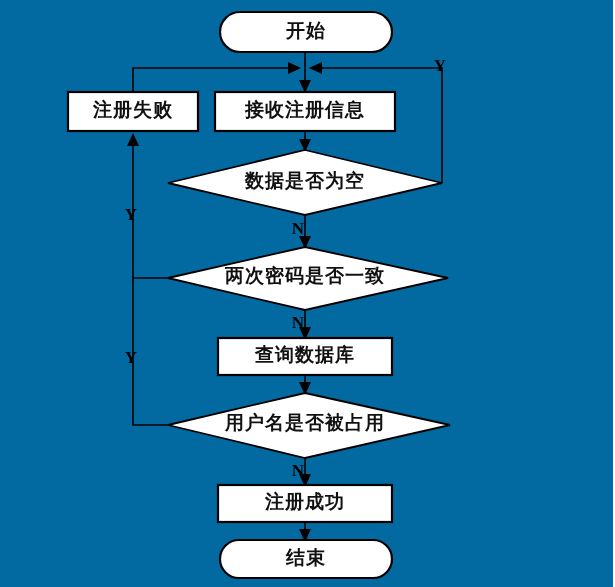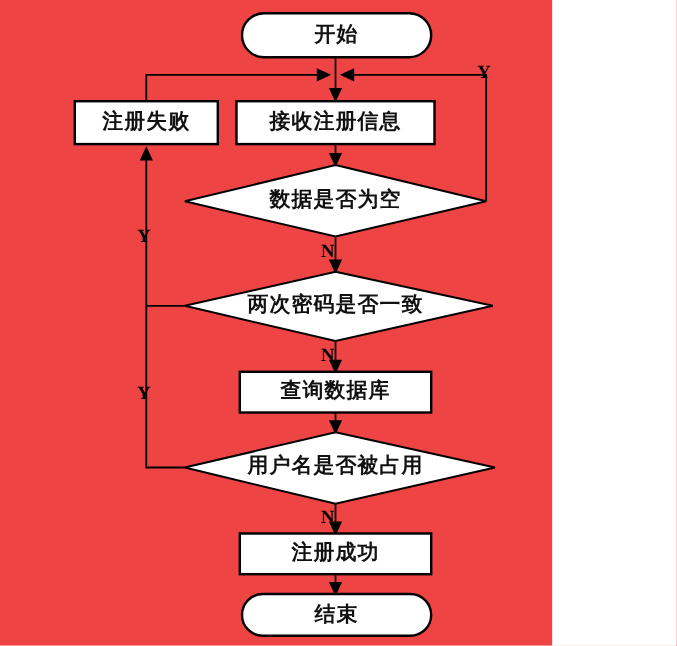--- a/index.html
+++ b/index.html
@@ -8,23 +8,23 @@
     background: #ffffff;
   }
   body {
     width: 615px;
     height: 587px;
     font-family: "Liberation Serif", "DejaVu Serif", serif;
     overflow: hidden;
   }
   #flowchart-root {
     position: relative;
-    width: 502px;
+    width: 613px;
     height: 587px;
-    background: #ef4444;
+    background: #0369a1;
   }
   svg#flow-svg {
     display: block;
     width: 615px;
     height: 587px;
   }
   .shape-stroke {
     fill: #ffffff;
     stroke: #000000;
     stroke-width: 2.2;

